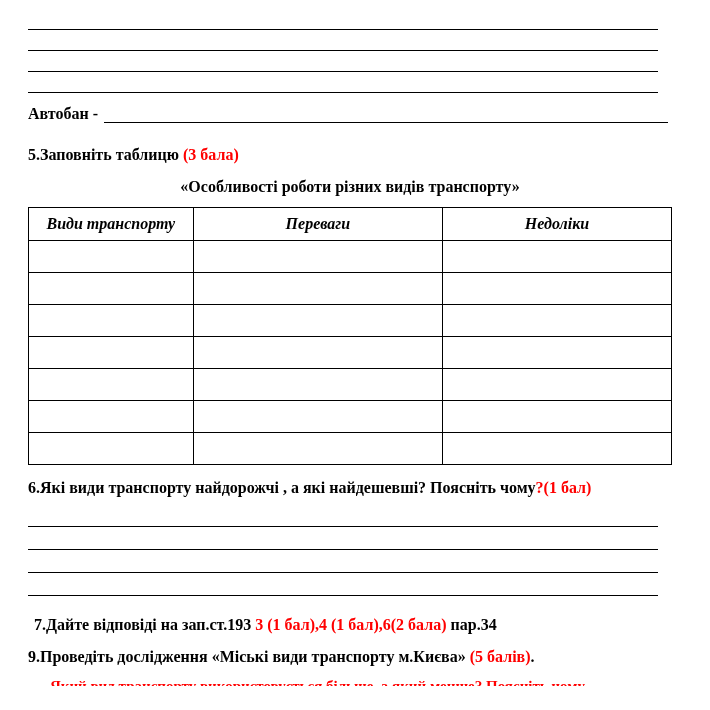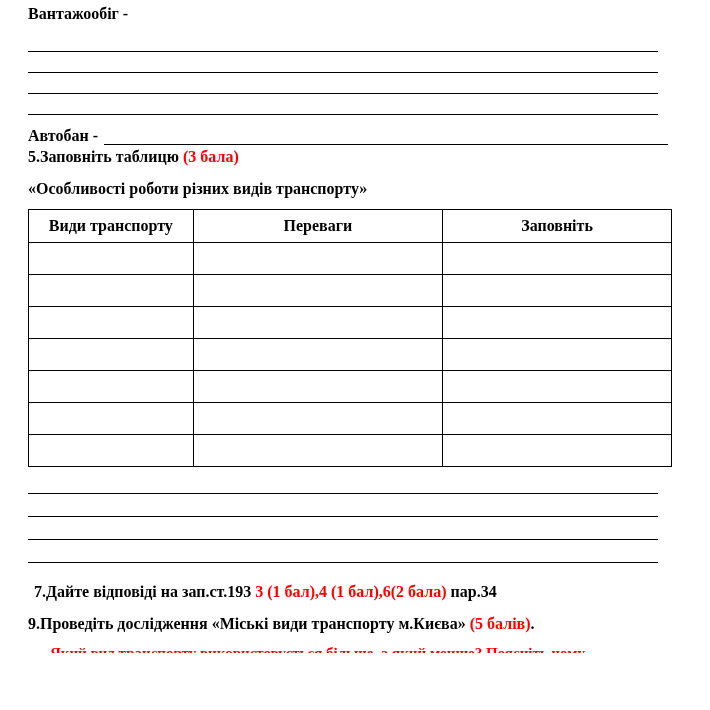--- a/index.html
+++ b/index.html
@@ -18,30 +18,30 @@
   
   .ulines { margin-top: 6px; margin-right: 14px; }
   .uline { height: 21px; border-bottom: 1.5px solid #000; }
   .ulines2 { margin-top: 4px; margin-right: 14px; }
   .ulines2 .uline { height: 23px; }
 
   
   .inline-term { display: flex; align-items: flex-end; margin-top: 6px; height: 24px; justify-content: flex-end; }
   .inline-term .fill-line { flex: 1; border-bottom: 1.5px solid #000; height: 19px; margin-left: 6px; margin-right: 4px; }
 
-  .q5 { margin-top: 0; line-height: 24px; }
-  .table-title { margin-top: 8px; text-align: left; line-height: 24px; }
+  .q5 { margin-top: 20px; line-height: 24px; }
+  .table-title { margin-top: 8px; text-align: center; line-height: 24px; }
 
   table.ttable {
     margin-top: 8px;
     width: 100%;
     border-collapse: collapse;
   }
   table.ttable th, table.ttable td { border: 1px solid #000; }
-  table.ttable th { font-size: 16px; font-weight: bold; text-align: center; padding: 7px 8px; }
+  table.ttable th { font-size: 16px; font-weight: bold; text-align: center; padding: 7px 8px; font-style: italic; }
   table.ttable td { height: 32px; }
   .col-types { width: 25.6%; }
   .col-adv   { width: 38.8%; }
   .col-dis   { width: 35.6%; }
 
   .q6 { margin-top: 10px; line-height: 25px; }
   .q7 { margin-top: 18px; line-height: 22px; padding-left: 6px; }
   .q8 { margin-top: 10px; line-height: 22px; }
   .cutline {
     margin-top: 8px;
@@ -50,21 +50,20 @@
     overflow: hidden;
     line-height: 20px;
     font-size: 15px;
   }
 </style>
 </head>
 <body>
 
 <div class="page">
 
-  <div class="line">Вантажообіг -</div>
 
   <div class="ulines">
     <div class="uline"></div>
     <div class="uline"></div>
     <div class="uline"></div>
     <div class="uline"></div>
   </div>
 
   <div class="inline-term">
     <span>Автобан -</span>
@@ -75,21 +74,21 @@
     <span>5.Заповніть таблицю </span><span class="red">(3 бала)</span>
   </div>
 
   <div class="table-title">«Особливості роботи різних видів транспорту»</div>
 
   <table class="ttable">
     <thead>
       <tr>
         <th class="col-types">Види транспорту</th>
         <th class="col-adv">Переваги</th>
-        <th class="col-dis">Заповніть</th>
+        <th class="col-dis">Недоліки</th>
       </tr>
     </thead>
     <tbody>
         <tr>
           <td></td>
           <td></td>
           <td></td>
         </tr>
         <tr>
           <td></td>
@@ -117,20 +116,23 @@
           <td></td>
         </tr>
         <tr>
           <td></td>
           <td></td>
           <td></td>
         </tr>
       </tbody>
   </table>
 
+  <div class="q6">
+    <span>6.Які види транспорту найдорожчі , а які найдешевші? Поясніть чому</span><span class="red">?(1 бал)</span>
+  </div>
 
   <div class="ulines ulines2">
     <div class="uline"></div>
     <div class="uline"></div>
     <div class="uline"></div>
     <div class="uline"></div>
   </div>
 
   <div class="q7">
     <span>7.Дайте відповіді на зап.ст.193 </span><span class="red">3 (1 бал),4 (1 бал),6(2 бала)</span><span> пар.34</span>

